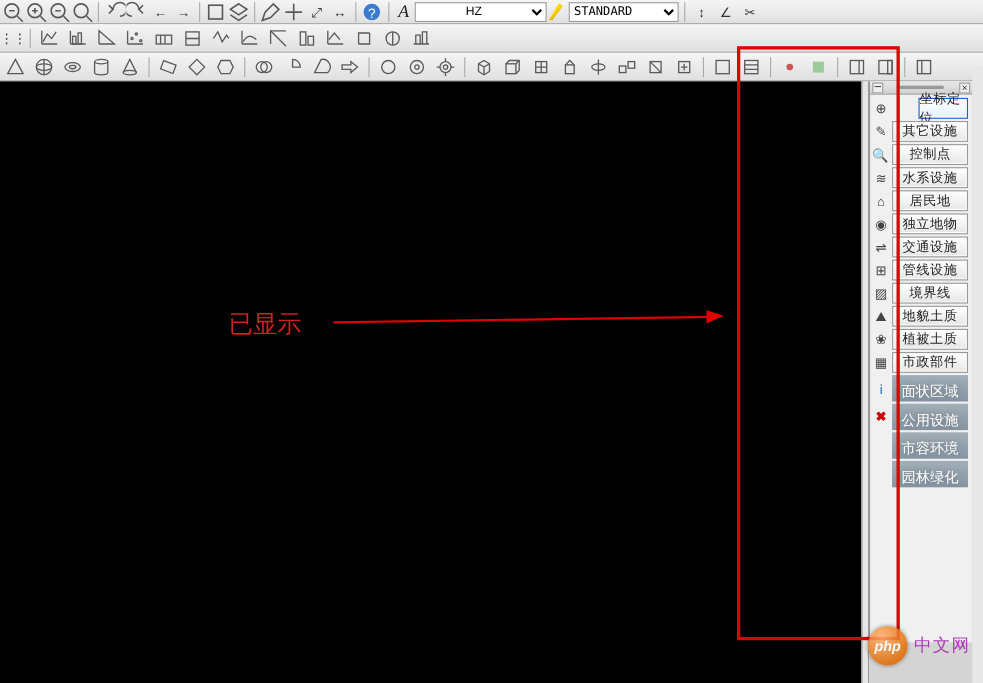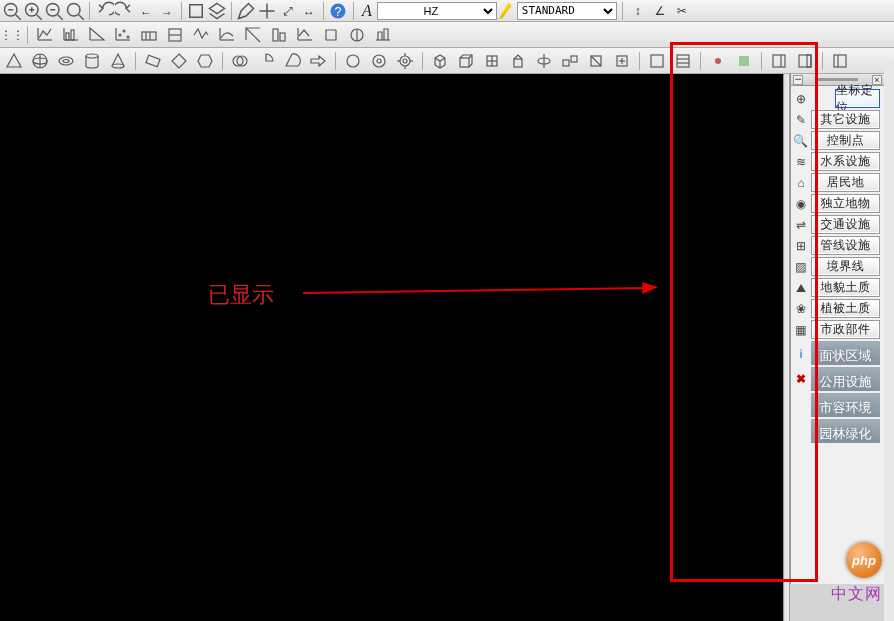--- a/index.html
+++ b/index.html
@@ -139,25 +139,24 @@
     }
     
     .far-right-rail {
       position: absolute; top: 60px; right:0; width:10px; bottom:0;
       background:#e8e8e8;
     }
     
     .watermark {
       position: absolute;
       right: 12px; bottom: 16px;
-      display:flex; align-items:flex-end; gap:6px;
+      display:flex; align-items:center; gap:6px;
       color:#fff;
       font-size:16px;
       opacity: 0.85;
-      flex-direction: column;
     }
     .watermark-badge {
       width:36px; height:36px; border-radius:18px;
       background: radial-gradient(circle at 35% 30%, #ffb070, #e06a00 70%);
       display:flex; align-items:center; justify-content:center;
       color:#fff; font-style:italic; font-weight:bold; font-size:13px;
       font-family: Arial, sans-serif;
       box-shadow: 0 0 4px rgba(0,0,0,0.5);
     }
     .watermark-text { color:#a21caf; font-family: Liberation Mono, monospace; letter-spacing:1px;}

